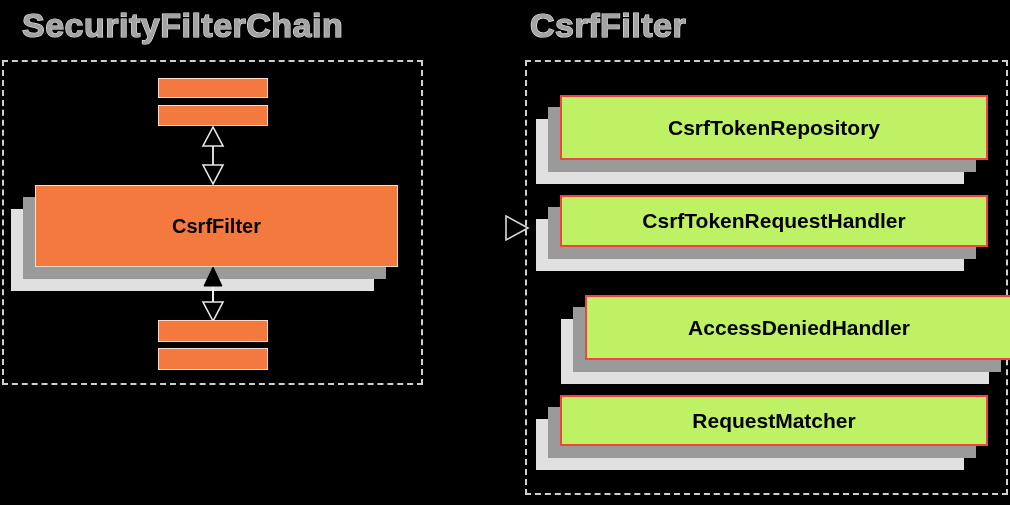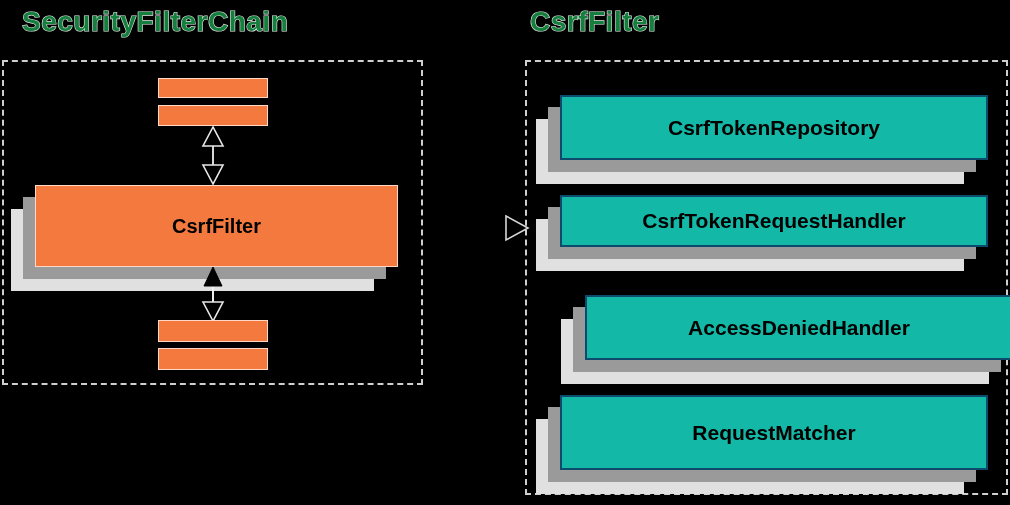--- a/index.html
+++ b/index.html
@@ -7,24 +7,24 @@
     width:1010px; height:505px;
     background:#000000;
     font-family:"Liberation Sans", sans-serif;
     overflow:hidden;
   }
   #stage { position:relative; width:1010px; height:505px; background:#000000; }
 
   
   .panel-title {
     position:absolute;
-    font-size:28px;
+    font-size:34px;
     font-weight:bold;
     letter-spacing:0.5px;
-    color:#15803d;
+    color:#a3a3a3;
     -webkit-text-stroke:1.2px #e8e8e8;
     paint-order:stroke fill;
     white-space:nowrap;
     line-height:1;
   }
 
   
   .dashed-box {
     position:absolute;
     border:2px dashed #cfcfcf;
@@ -38,21 +38,21 @@
   }
   .node .sh2 { background:#e0e0e0; transform:translate(-24px, 24px); }
   .node .sh1 { background:#9a9a9a; transform:translate(-12px, 12px); }
   .node .face {
     position:absolute; left:0; top:0; width:100%; height:100%;
     display:flex; align-items:center; justify-content:center;
     font-weight:bold; color:#000000; white-space:nowrap;
   }
 
   .node.orange .face { background:#f4793f; border:1px solid #ffd9c6; font-size:20px; }
-  .node.blue   .face { background:#14b8a6; border:2px solid #0c4a6e; font-size:21px; }
+  .node.blue   .face { background:#bef264; border:2px solid #ef4444; font-size:21px; }
 
   
   .bar {
     position:absolute;
     background:#f4793f;
     border:1px solid #ffd9c6;
   }
 
   
   .arrow { position:absolute; }
@@ -114,20 +114,20 @@
       <div class="node blue" style="left: 560px; top: 195px; width: 428px; height: 52px;">
         <div class="sh2"></div>
         <div class="sh1"></div>
         <div class="face">CsrfTokenRequestHandler</div>
       </div>
       <div class="node blue" style="left: 560px; top: 295px; width: 428px; height: 65px; margin-left: 25px;">
         <div class="sh2"></div>
         <div class="sh1"></div>
         <div class="face">AccessDeniedHandler</div>
       </div>
-      <div class="node blue" style="left: 560px; top: 395px; width: 428px; height: 75px;">
+      <div class="node blue" style="left: 560px; top: 395px; width: 428px; height: 51px;">
         <div class="sh2"></div>
         <div class="sh1"></div>
         <div class="face">RequestMatcher</div>
       </div>
     </div>
 
 </div>
 
 </body></html>

